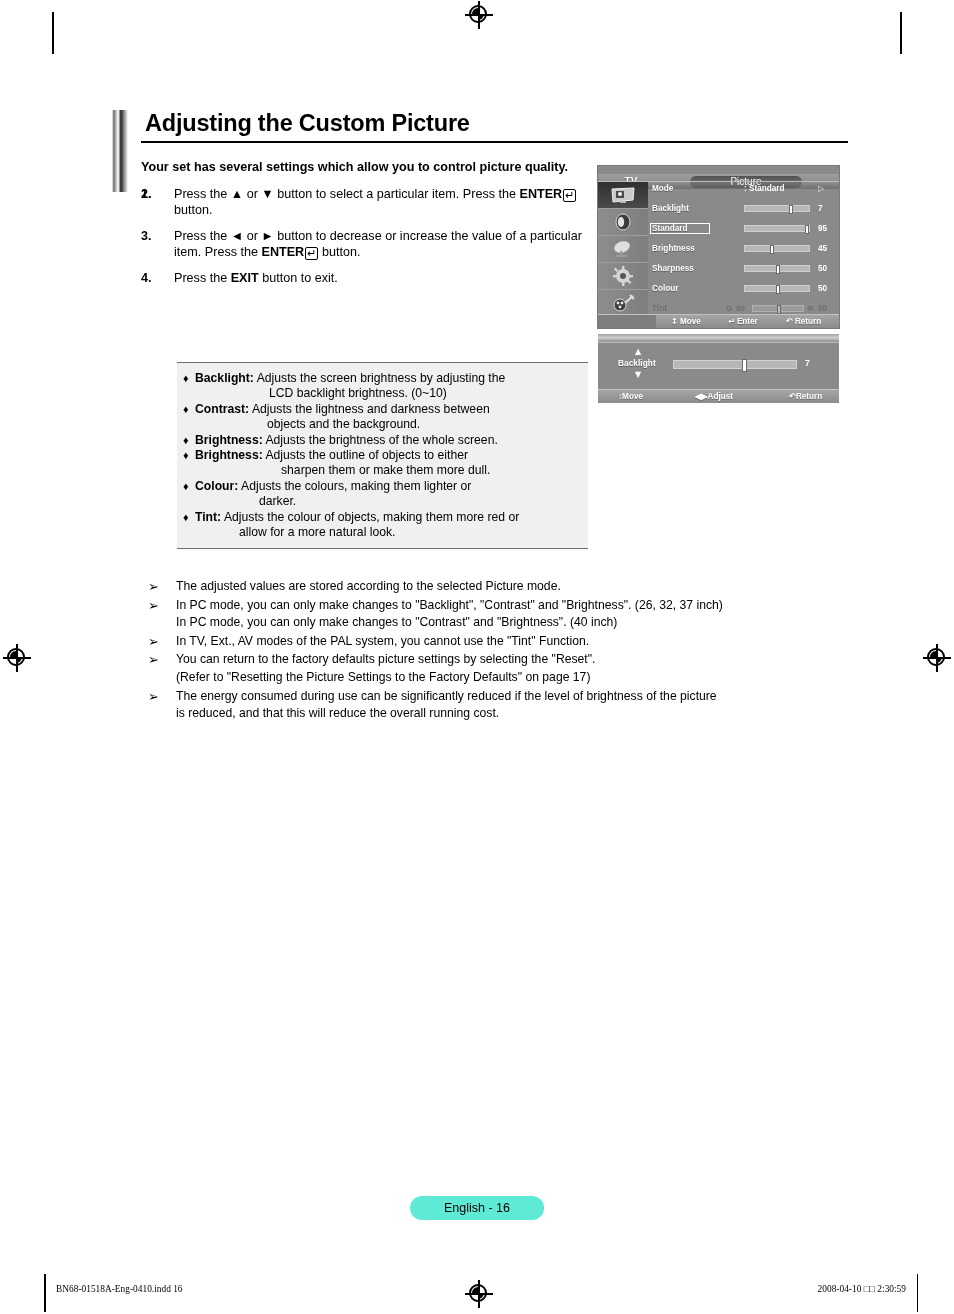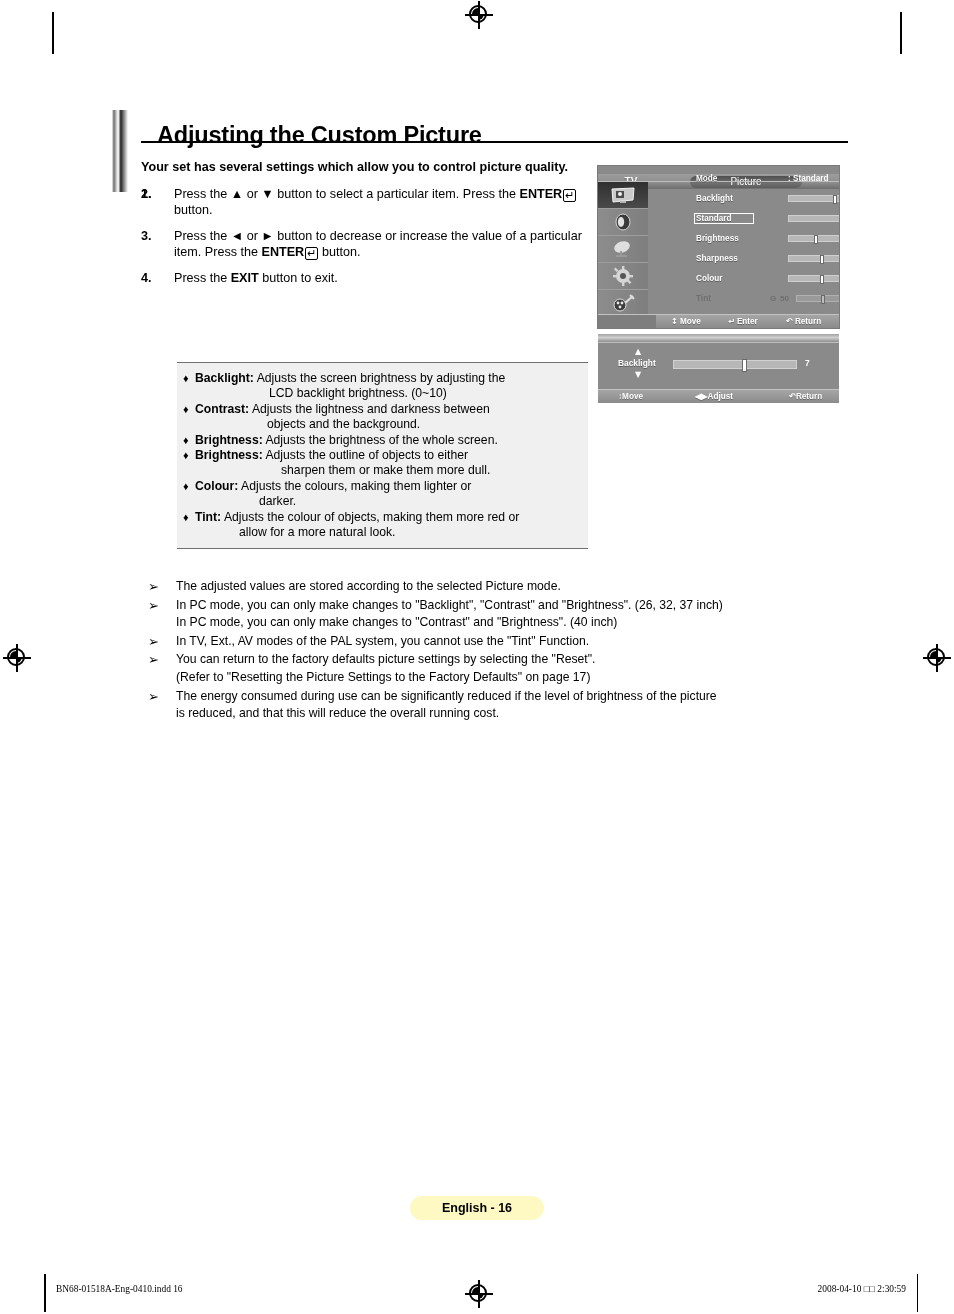--- a/index.html
+++ b/index.html
@@ -26,21 +26,21 @@
   
   .page{position:absolute;left:0;top:0;width:954px;height:1314px;}
 
   
   .title-row{position:absolute;left:110px;top:110px;width:738px;height:38px;}
   .sidebar-stripe{
     position:absolute;left:0;top:0;width:18px;height:82px;
     background:linear-gradient(to right,#ffffff 0%,#ffffff 10%,#6b6b6b 22%,#cfcfcf 36%,#ffffff 46%,#222222 60%,#888888 78%,#ffffff 100%);
   }
   h1.page-title{
-    position:absolute;left:31px;top:-4px;margin:16px;
+    position:absolute;left:31px;top:-4px;margin:4px;
     font-size:23.5px;font-weight:bold;letter-spacing:-0.2px;
     font-family:"Liberation Sans",sans-serif;
   }
   .title-rule{position:absolute;left:31px;top:31px;width:707px;height:2px;background:#000;}
 
   
   .left-col{position:absolute;left:141px;top:160px;width:450px;}
   .lead{
     font-size:12.6px;font-weight:bold;line-height:15.5px;margin:0 0 10px 0;
   }
@@ -107,21 +107,21 @@
   .osd-icon{position:relative;height:26px;border-bottom:1px solid #9e9e9e;}
   .osd-icon.sel{background:linear-gradient(to bottom,#2f2f2f,#4b4b4b);}
   .osd-icon .gl{
     position:absolute;left:0;top:0;width:50px;height:26px;
     display:flex;align-items:center;justify-content:center;
     font-size:15px;color:#e8e8e8;line-height:1;
     font-family:"DejaVu Sans",sans-serif;
   }
   .osd-icon.sel .gl{color:#dcdcdc;}
 
-  .osd-body{position:absolute;left:52px;top:8px;width:186px;margin-left:44px;}
+  .osd-body{position:absolute;left:52px;top:18px;width:186px;}
   .orow{position:relative;height:10px;font-size:8.2px;color:#ffffff;font-weight:bold;}
   .orow .lbl{position:absolute;left:2px;top:0;white-space:nowrap;text-shadow:0 1px 0 rgba(0,0,0,.35);}
   .orow .lbl.dim{color:#6f6f6f;text-shadow:none;}
   .orow .val{position:absolute;left:94px;top:0;}
   .orow .arrow{position:absolute;left:168px;top:-0.5px;font-size:8px;color:#e6e6e6;font-family:"DejaVu Sans",sans-serif;}
   .orow .num{position:absolute;left:168px;top:0;font-size:8.2px;color:#fff;}
   .orow .num.dim{color:#707070;}
   .orow .hl{
     position:absolute;left:0px;top:-1.5px;width:60px;height:11px;
     border:1.3px solid #ffffff;box-sizing:border-box;background:transparent;
@@ -159,22 +159,22 @@
   .osd2 .bl-num{position:absolute;left:207px;top:24px;font-size:8.4px;font-weight:bold;color:#ffffff;}
   .osd2-foot{
     position:absolute;left:0;bottom:0;width:241px;height:13px;
     background:linear-gradient(to bottom,#a5a5a5,#8b8b8b);border-top:1px solid #c2c2c2;
   }
   .osd2-foot .fitem{position:absolute;top:0;font-size:8.2px;font-weight:bold;color:#ffffff;line-height:13px;text-shadow:0 1px 0 rgba(0,0,0,.3);}
 
   
   .pagebadge{
     position:absolute;left:410px;top:1196px;width:134px;height:24px;
-    background:#fef9c3;border-radius:12px;
-    font-size:12.5px;font-weight:bold;color:#000;
+    background:#5eead4;border-radius:12px;
+    font-size:12.5px;font-weight:normal;color:#000;
     display:flex;align-items:center;justify-content:center;
   }
   .printfoot{position:absolute;left:0;top:1274px;width:954px;height:38px;}
   .printfoot .lt{position:absolute;left:56px;top:10px;font-size:9.4px;font-family:"Liberation Serif",serif;}
   .printfoot .rt{position:absolute;right:48px;top:10px;font-size:9.4px;font-family:"Liberation Serif",serif;white-space:nowrap;}
   .printfoot .lrule{position:absolute;left:44px;top:0;width:1.5px;height:38px;background:#000;}
   .printfoot .rrule{position:absolute;right:36px;top:0;width:1.5px;height:38px;background:#000;}
 </style>
 </head>
 <body>

